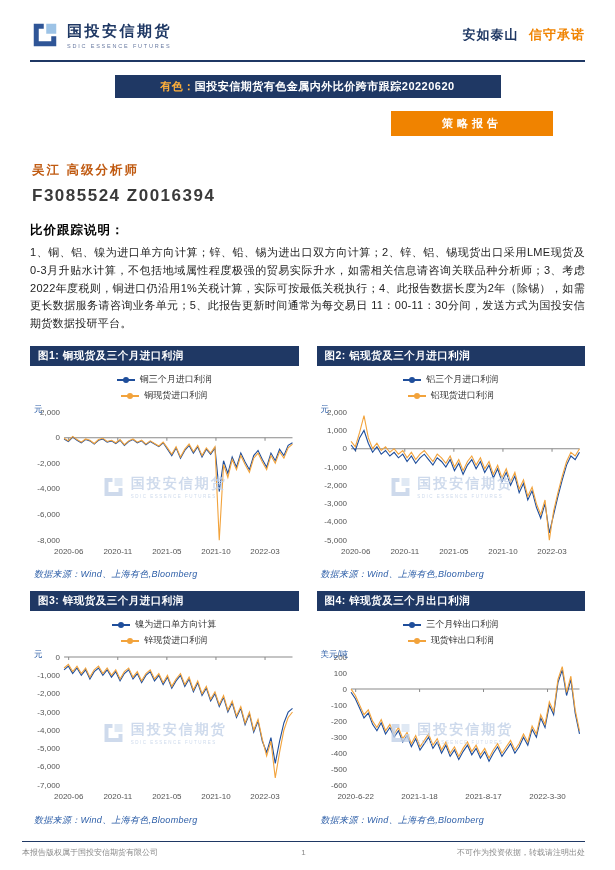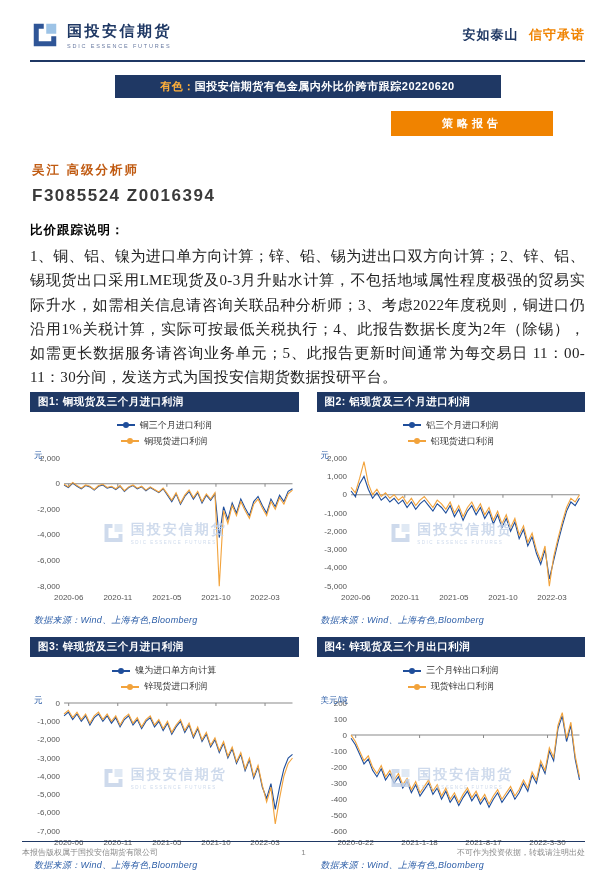--- a/index.html
+++ b/index.html
@@ -28,24 +28,24 @@
               letter-spacing:4px;padding:5px 0;width:162px;text-align:center;}
 
   
   .analyst{margin:26px 30px 16px 32px;}
   .analyst-name{color:var(--analyst);font-size:12.5px;font-weight:bold;letter-spacing:2px;}
   .analyst-cert{margin-top:7px;color:#3a3a3a;font-size:17px;font-weight:bold;letter-spacing:1.5px;}
 
   
   .notes{margin:16px 30px 0;}
   .notes-heading{font-size:12.5px;font-weight:bold;color:#000;margin-bottom:5px;letter-spacing:1px;}
-  .notes-body{font-size:15px;line-height:1.62;color:#222;text-align:justify;letter-spacing:.3px;font-family:Liberation Serif, serif;}
-
-  
-  .charts{margin:2px 30px 0;display:grid;grid-template-columns:1fr 1fr;column-gap:18px;row-gap:10px;}
+  .notes-body{font-size:11px;line-height:1.62;color:#222;text-align:justify;letter-spacing:.3px;}
+
+  
+  .charts{margin:13px 30px 0;display:grid;grid-template-columns:1fr 1fr;column-gap:18px;row-gap:10px;}
   .chart-title{background:var(--navy);color:#fff;font-size:10.5px;font-weight:bold;padding:3px 8px;letter-spacing:.5px;}
   .chart-legend{display:flex;flex-direction:column;align-items:center;gap:3px;padding:7px 0 2px;}
   .legend-row{display:flex;align-items:center;gap:5px;font-size:9px;color:#333;}
   .legend-marker{position:relative;width:18px;height:2px;display:inline-block;}
   .legend-dot{position:absolute;left:6px;top:-2px;width:6px;height:6px;border-radius:50%;display:inline-block;}
   .plot-wrap{position:relative;}
   .y-unit{position:absolute;left:4px;top:0;font-size:8.5px;color:var(--src_blue);}
   .watermark{position:absolute;left:50%;top:52%;transform:translate(-50%,-50%);
              display:flex;align-items:center;gap:5px;opacity:.8;pointer-events:none;}
   .wm-icon svg{width:24px;height:24px;display:block;}

